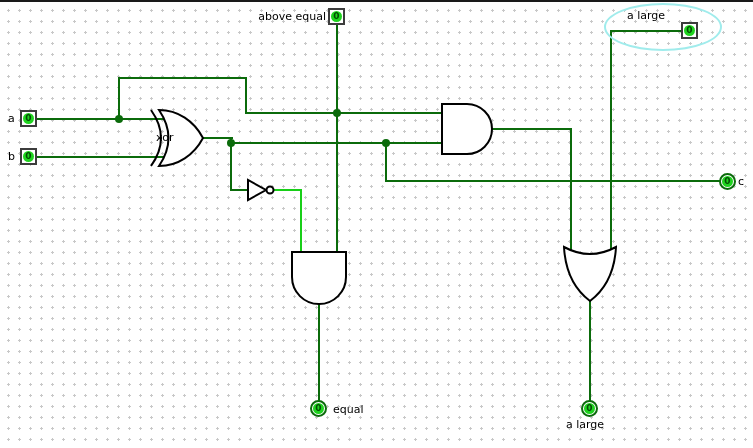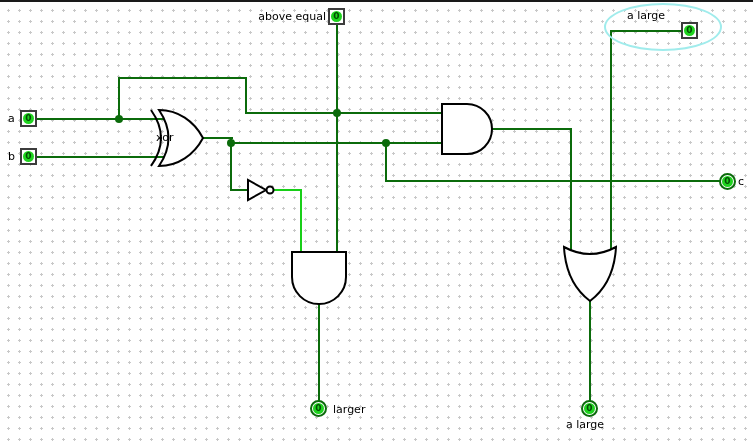--- a/index.html
+++ b/index.html
@@ -100,18 +100,18 @@
     <span class="pv">0</span>
   </div>
   <div class="pin circle" style="left:719px;top:173px">
     <span class="pv">0</span>
   </div>
 
   <div class="lbl" style="left:8px;top:112px">a</div>
   <div class="lbl" style="left:8px;top:150px">b</div>
   <div class="lbl" style="left:250px;top:10px;width:76px;text-align:right">above equal</div>
   <div class="lbl" style="left:627px;top:9px">a large</div>
-  <div class="lbl" style="left:333px;top:403px">larger</div>
+  <div class="lbl" style="left:333px;top:403px">equal</div>
   <div class="lbl" style="left:566px;top:418px">a large</div>
   <div class="lbl" style="left:738px;top:175px">c</div>
 
   <div class="halo" style="left: 604px; top: 3px; width: 114px; height: 44px; border-color: rgb(160, 236, 236);"></div>
 </div>
 
 </body></html>

